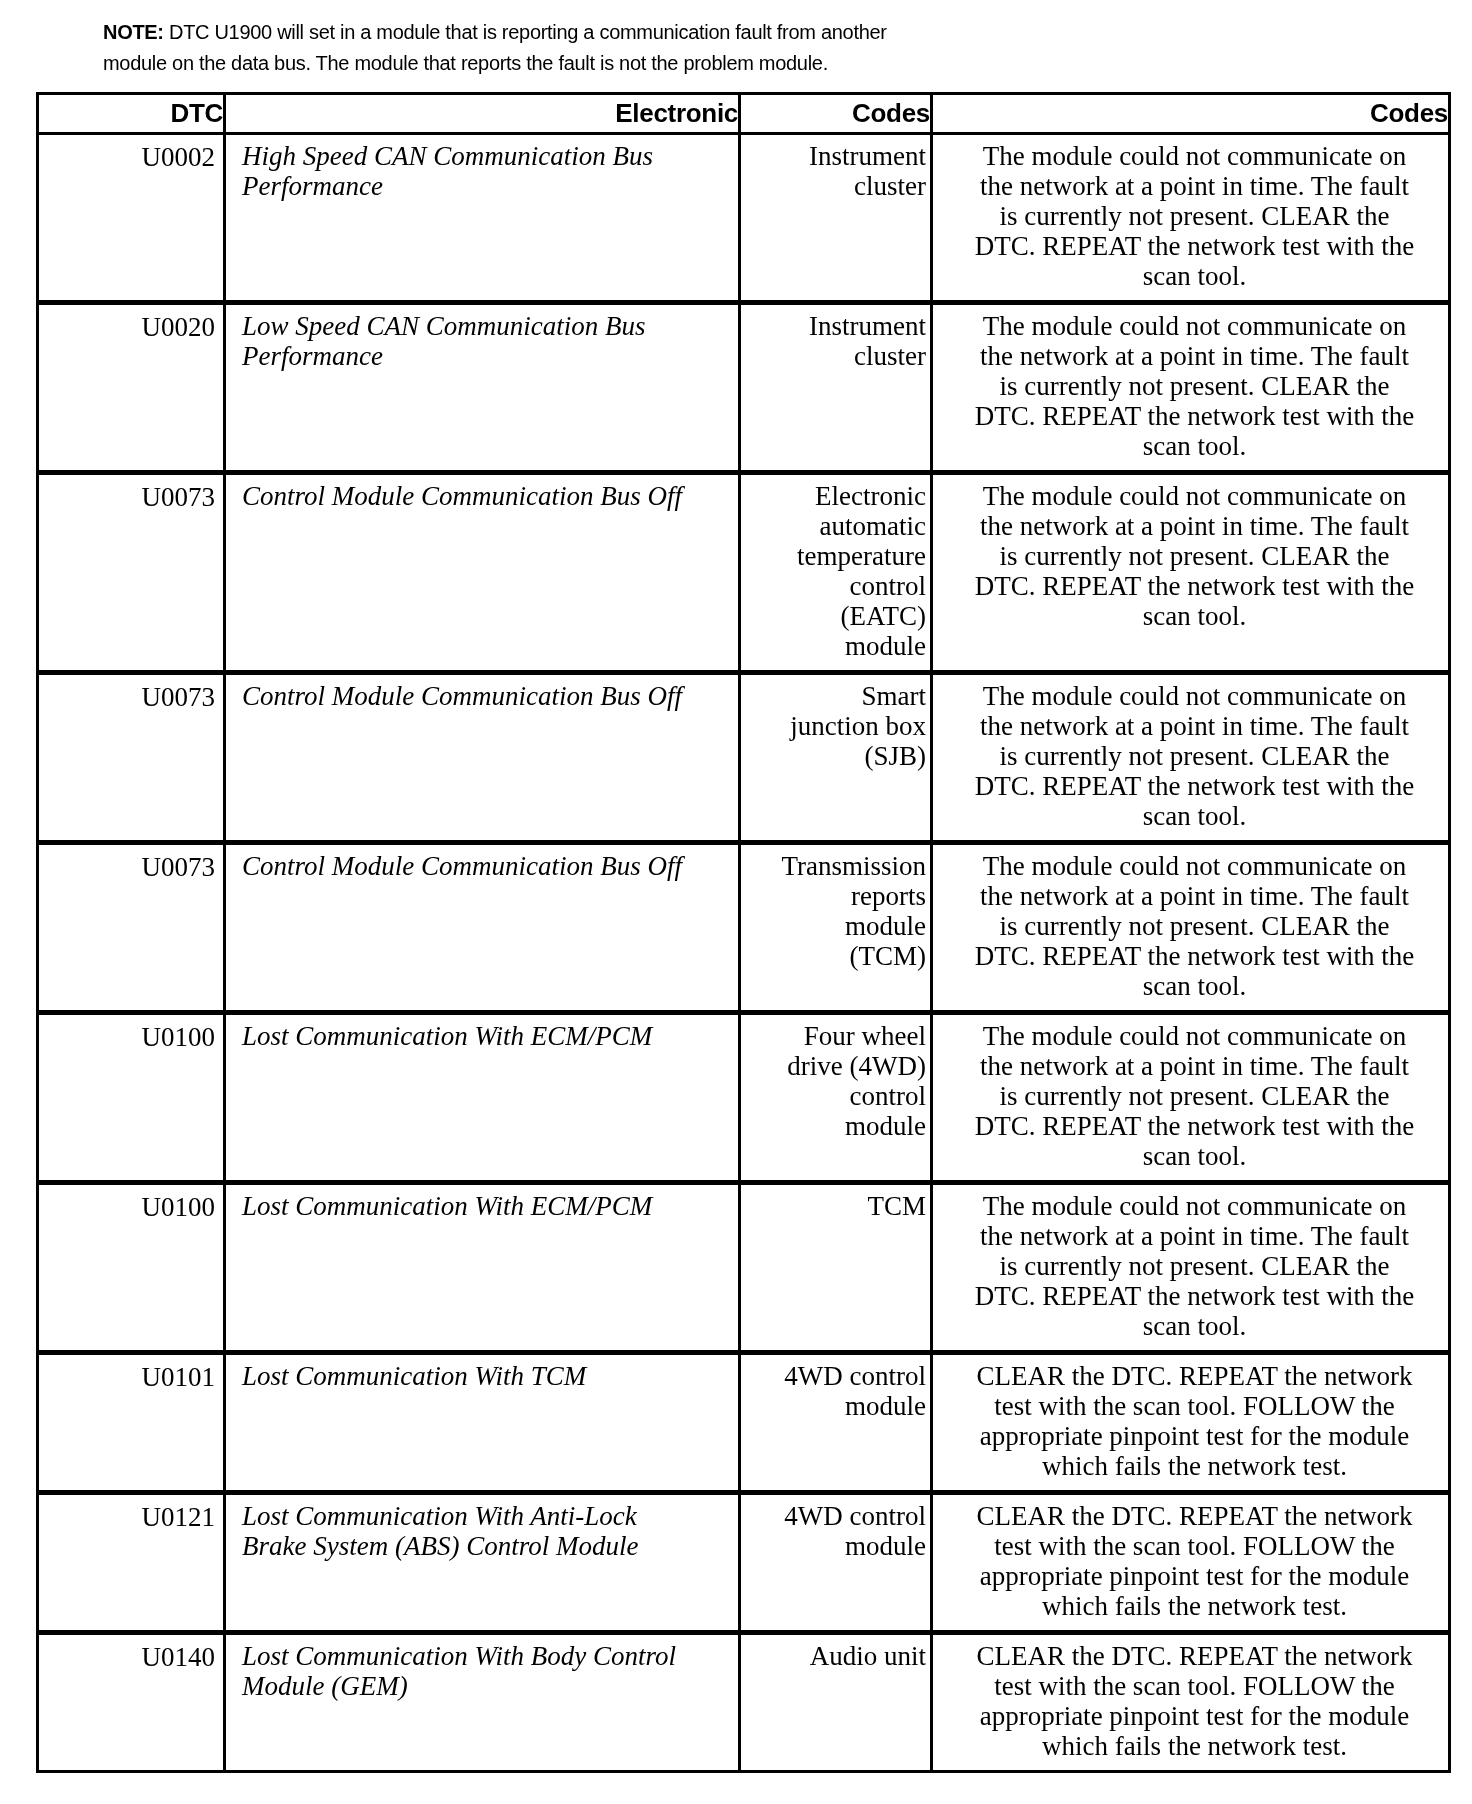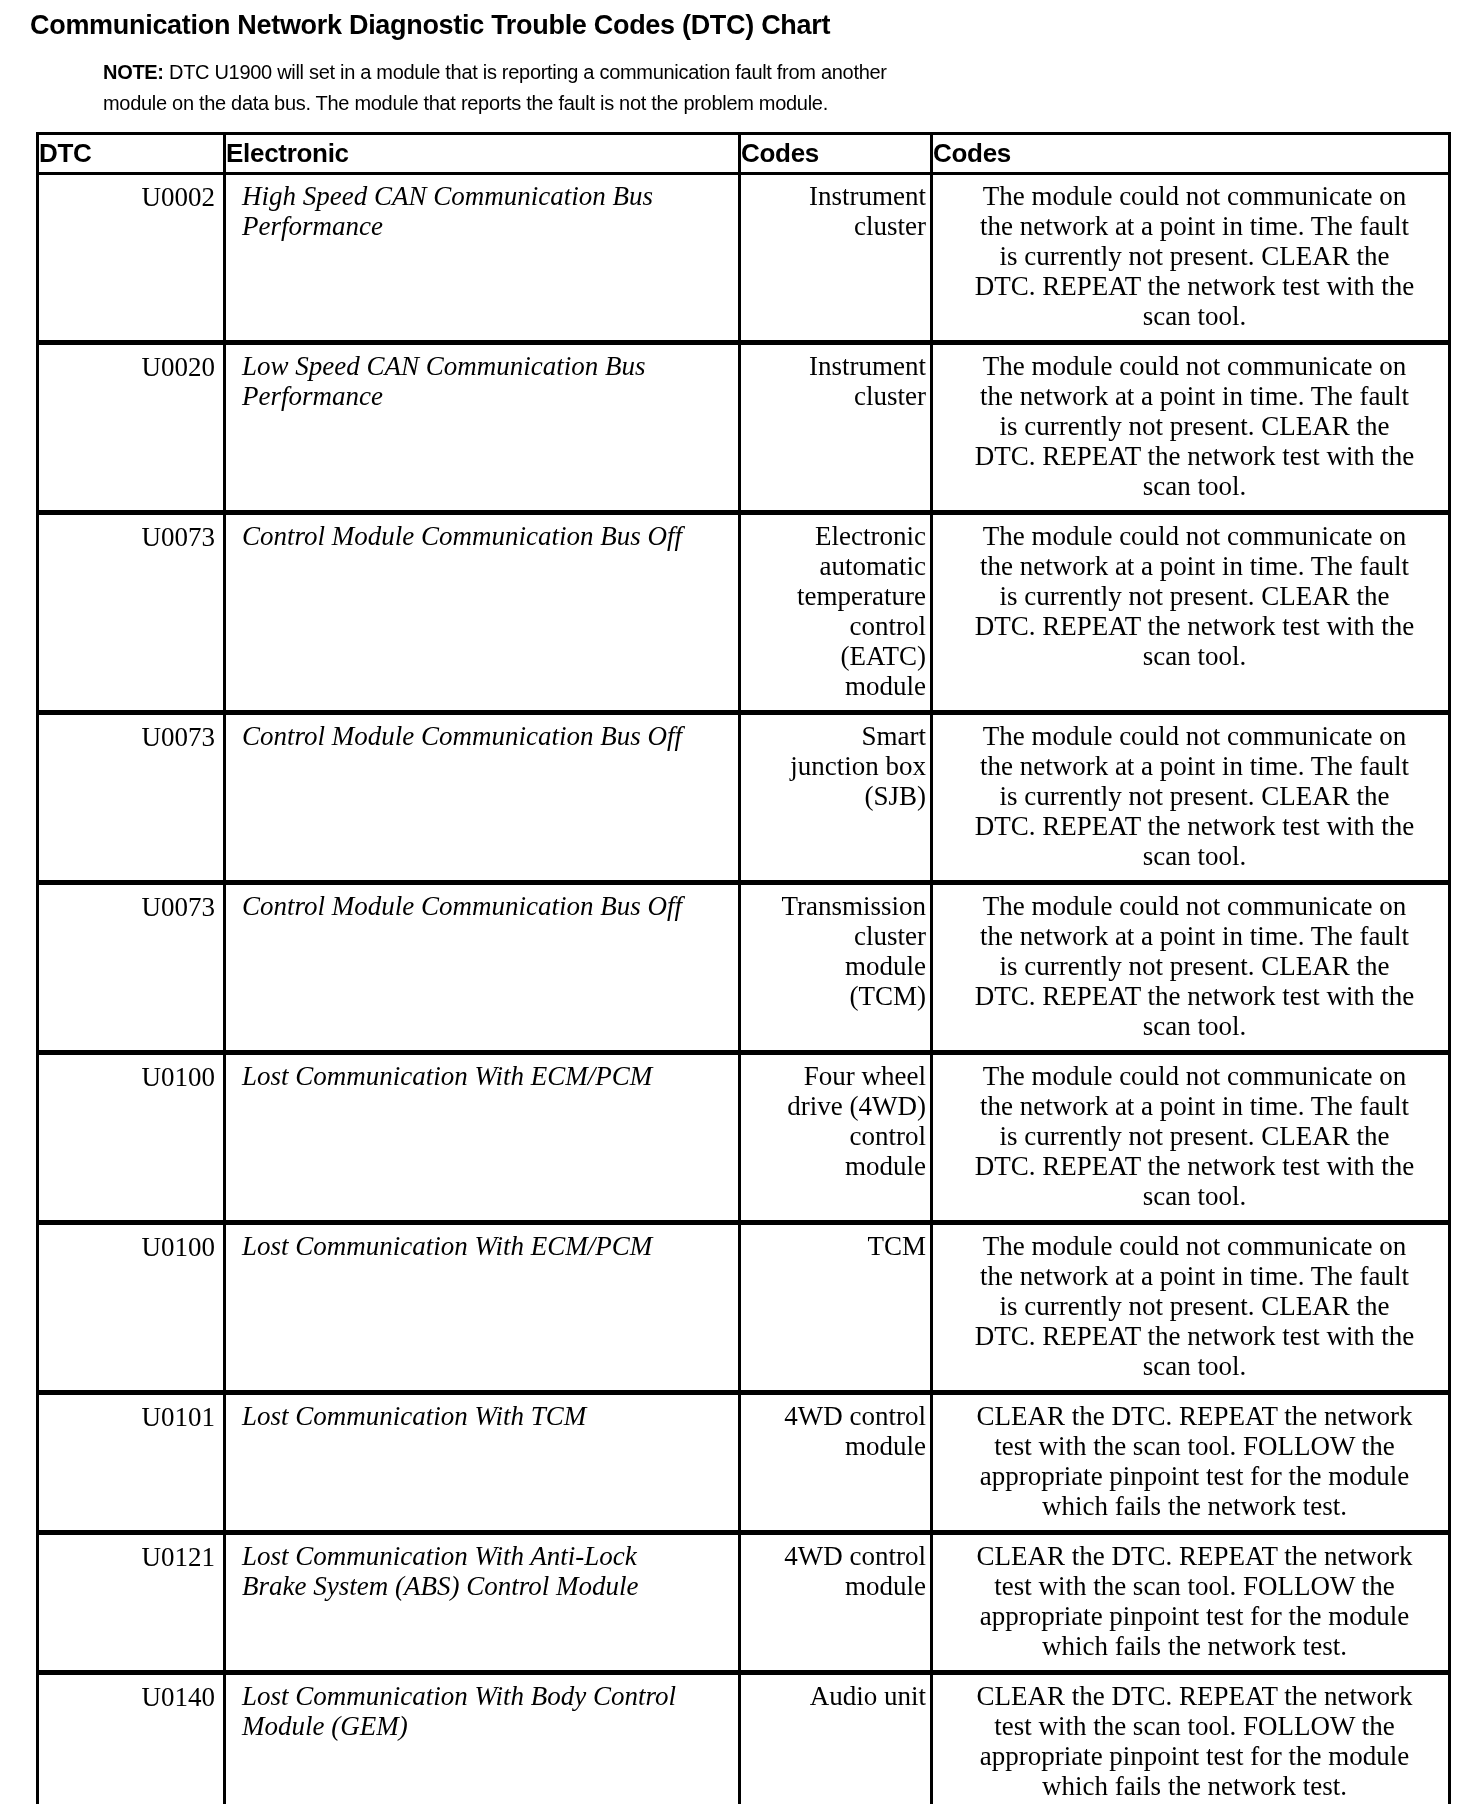--- a/index.html
+++ b/index.html
@@ -47,21 +47,21 @@
   }
   col.c-dtc    { width: 187px; }
   col.c-desc   { width: 515px; }
   col.c-source { width: 192px; }
   col.c-action { width: 518px; }
   th {
     font-family: "Liberation Sans", sans-serif;
     font-weight: bold;
     font-size: 26px;
     letter-spacing: -0.3px;
-    text-align: left;
+    text-align: right;
     vertical-align: middle;
     height: 37px;
     border: 3px solid #000000;
     padding: 0;
   }
   td {
     border-left: 3px solid #000000;
     border-right: 3px solid #000000;
     border-top: 5px solid #000000;
     vertical-align: top;
@@ -93,21 +93,20 @@
     text-align: center;
     padding-left: 12px;
     padding-right: 4px;
   }
 </style>
 </head>
 <body>
 
 <div class="page">
 
-  <h1 class="doc-title">Communication Network Diagnostic Trouble Codes (DTC) Chart</h1>
 
   <p class="note"><span class="note-label">NOTE:</span> <span class="note-text">DTC U1900 will set in a module that is reporting a communication fault from another
 module on the data bus. The module that reports the fault is not the problem module.</span></p>
 
   <table class="dtc-table">
     <colgroup>
       <col class="c-dtc">
         <col class="c-desc">
         <col class="c-source">
         <col class="c-action">
@@ -169,21 +168,21 @@
         <td class="cell-action">The module could not communicate on
 the network at a point in time. The fault
 is currently not present. CLEAR the
 DTC. REPEAT the network test with the
 scan tool.</td>
       </tr>
       <tr>
         <td class="cell-dtc">U0073</td>
         <td class="cell-desc">Control Module Communication Bus Off</td>
         <td class="cell-source">Transmission
-cluster
+reports
 module
 (TCM)</td>
         <td class="cell-action">The module could not communicate on
 the network at a point in time. The fault
 is currently not present. CLEAR the
 DTC. REPEAT the network test with the
 scan tool.</td>
       </tr>
       <tr>
         <td class="cell-dtc">U0100</td>

